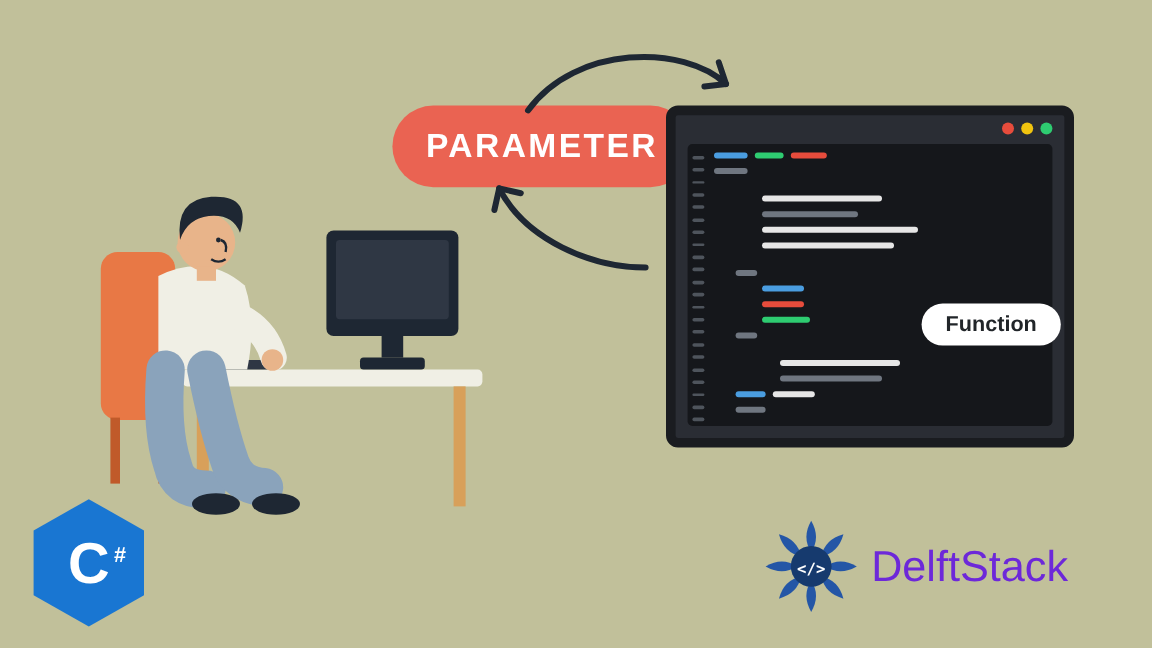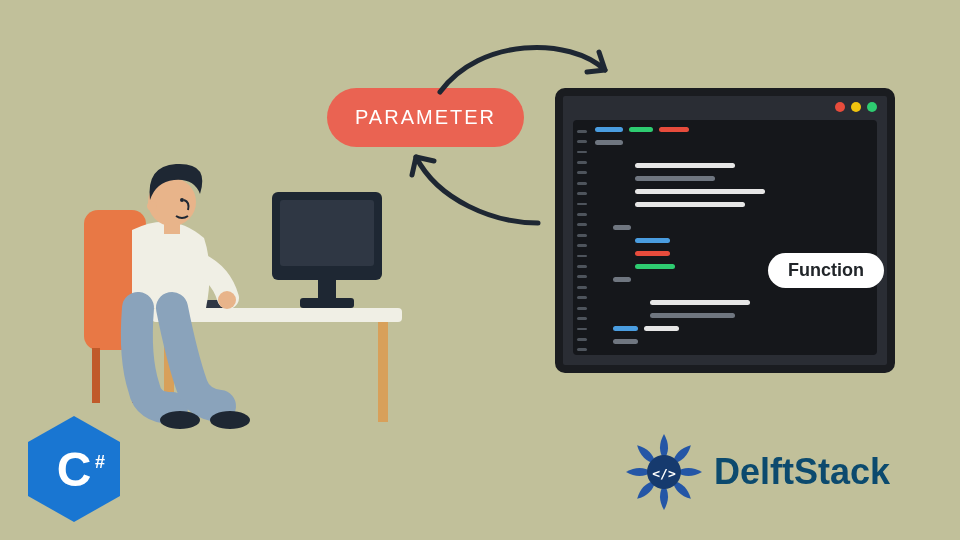--- a/index.html
+++ b/index.html
@@ -12,22 +12,22 @@
     font-family: Arial, Helvetica, sans-serif;
   }
   
   
   .param-badge {
     position: absolute;
     left: 327px;
     top: 88px;
     background: #EA6352;
     color: #fff;
-    font-weight: 400;
-    font-size: 20px;
+    font-weight: 700;
+    font-size: 28px;
     letter-spacing: 2px;
     padding: 18px 28px;
     border-radius: 40px;
     text-align: center;
   }
   
   
   .func-badge {
     position: absolute;
     left: 768px;
@@ -153,22 +153,22 @@
     position: absolute;
     right: 70px;
     bottom: 28px;
     display: flex;
     align-items: center;
     gap: 10px;
     z-index: 10;
   }
   .delft-text {
     font-size: 36px;
-    font-weight: 700;
-    color: #0c4a6e;
+    font-weight: 400;
+    color: #6d28d9;
     font-family: 'Segoe UI', Arial, sans-serif;
   }
   .delft-mandala {
     width: 80px;
     height: 80px;
     position: relative;
   }
   
   
 </style>

